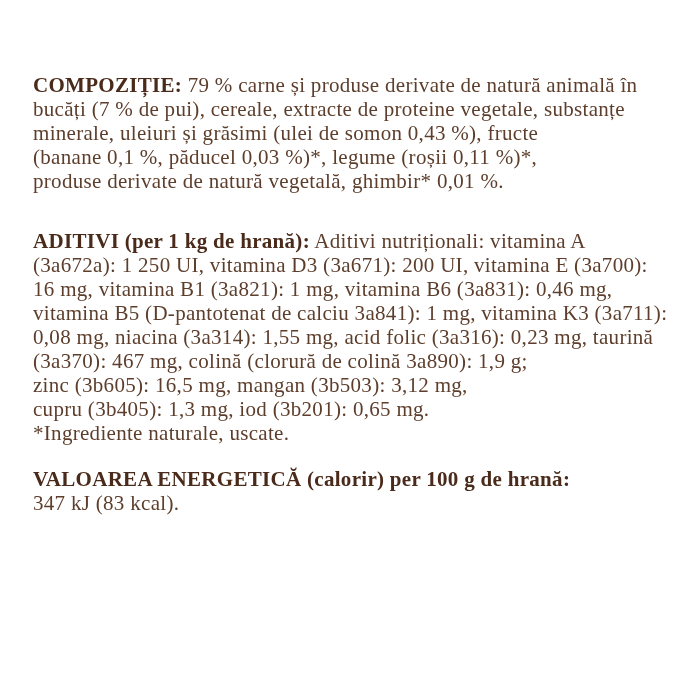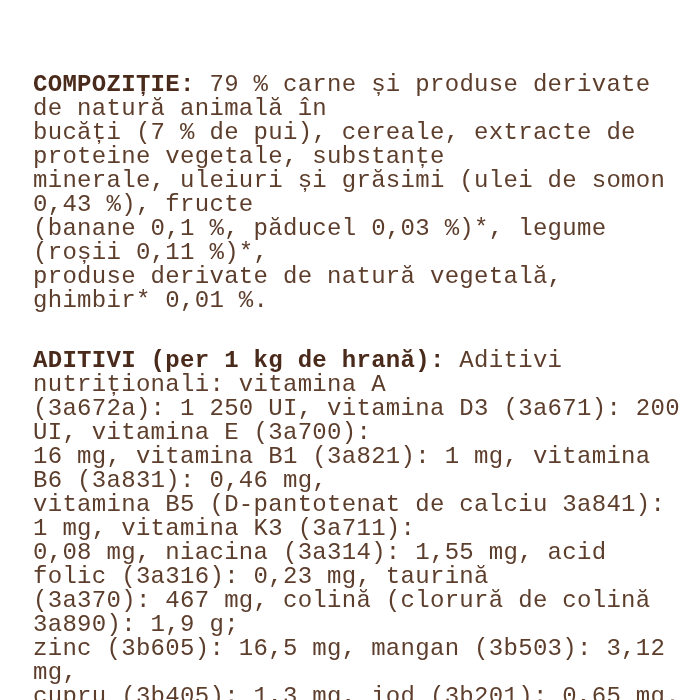--- a/index.html
+++ b/index.html
@@ -7,22 +7,22 @@
     padding: 0;
     background: #ffffff;
   }
   .label {
     position: relative;
     width: 700px;
     height: 700px;
     box-sizing: border-box;
     padding: 73px 20px 0 33px;
     background: #ffffff;
-    font-family: Liberation Mono, monospace;
-    font-size: 24px;
+    font-family: Liberation Serif, serif;
+    font-size: 21px;
     line-height: 24px;
     letter-spacing: 0.3px;
     color: #5d3e2c;
   }
   .section {
     margin: 0 0 35px 0;
     max-width: 647px;
   }
   .section-heading {
     font-weight: bold;
@@ -53,14 +53,16 @@
   <p class="section section--aditivi"><strong class="section-heading">ADITIVI (per 1 kg de hrană):</strong><span class="section-body"> Aditivi nutriționali: vitamina A
 (3a672a): 1 250 UI, vitamina D3 (3a671): 200 UI, vitamina E (3a700):
 16 mg, vitamina B1 (3a821): 1 mg, vitamina B6 (3a831): 0,46 mg,
 vitamina B5 (D-pantotenat de calciu 3a841): 1 mg, vitamina K3 (3a711):
 0,08 mg, niacina (3a314): 1,55 mg, acid folic (3a316): 0,23 mg, taurină
 (3a370): 467 mg, colină (clorură de colină 3a890): 1,9 g;
 zinc (3b605): 16,5 mg, mangan (3b503): 3,12 mg,
 cupru (3b405): 1,3 mg, iod (3b201): 0,65 mg.
 *Ingrediente naturale, uscate.</span></p>
 
+  <p class="section section--valoarea"><strong class="section-heading">VALOAREA ENERGETICĂ (calorir) per 100 g de hrană:</strong><span class="section-body">
+347 kJ (83 kcal).</span></p>
 
 </div>
 
 </body></html>

